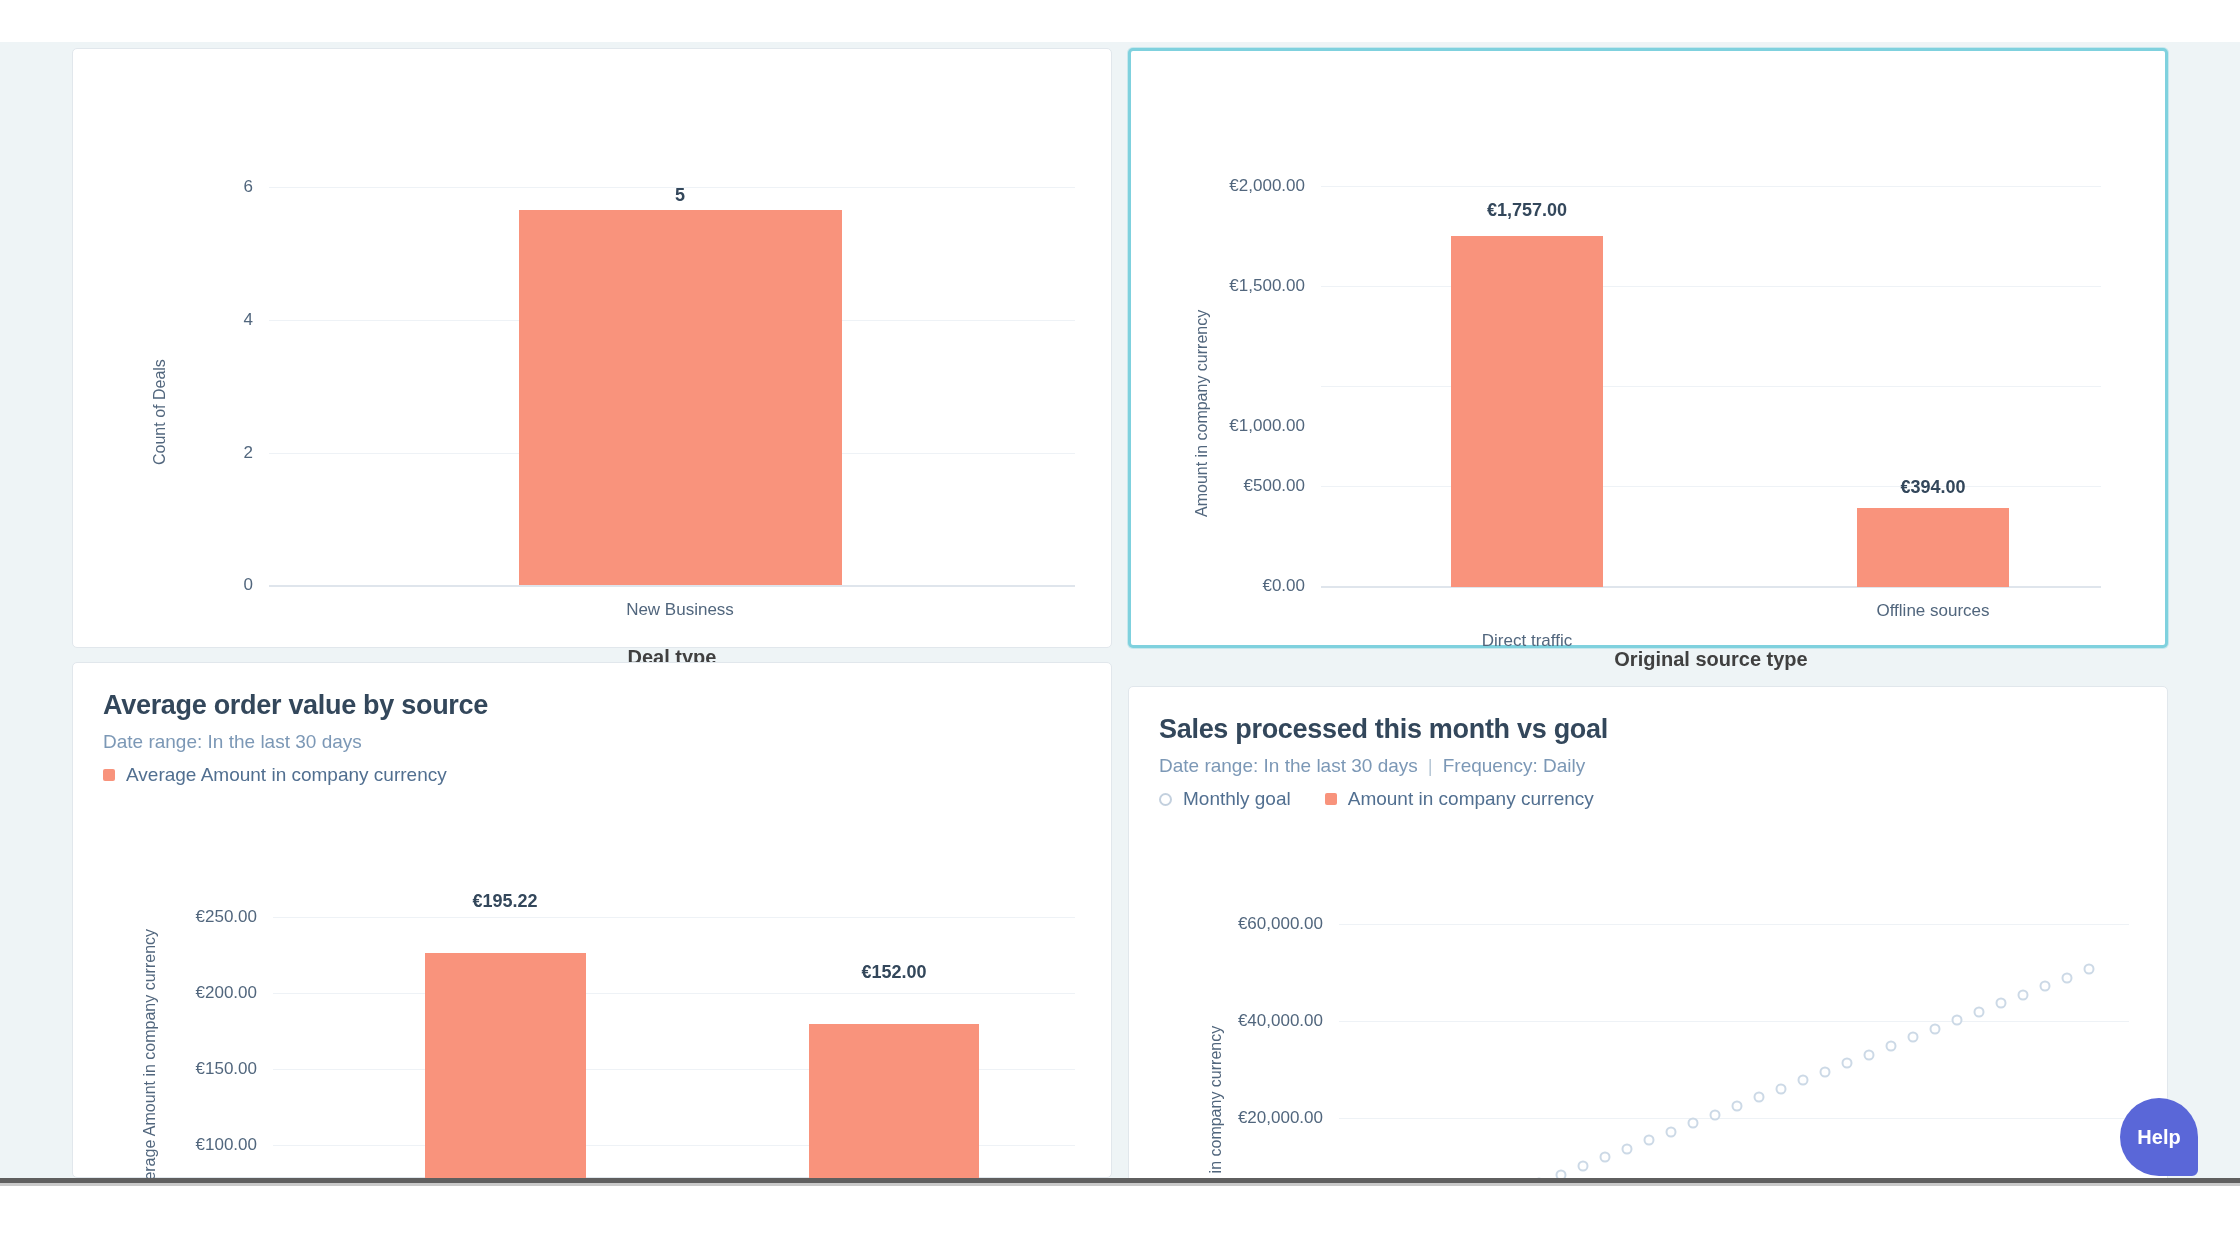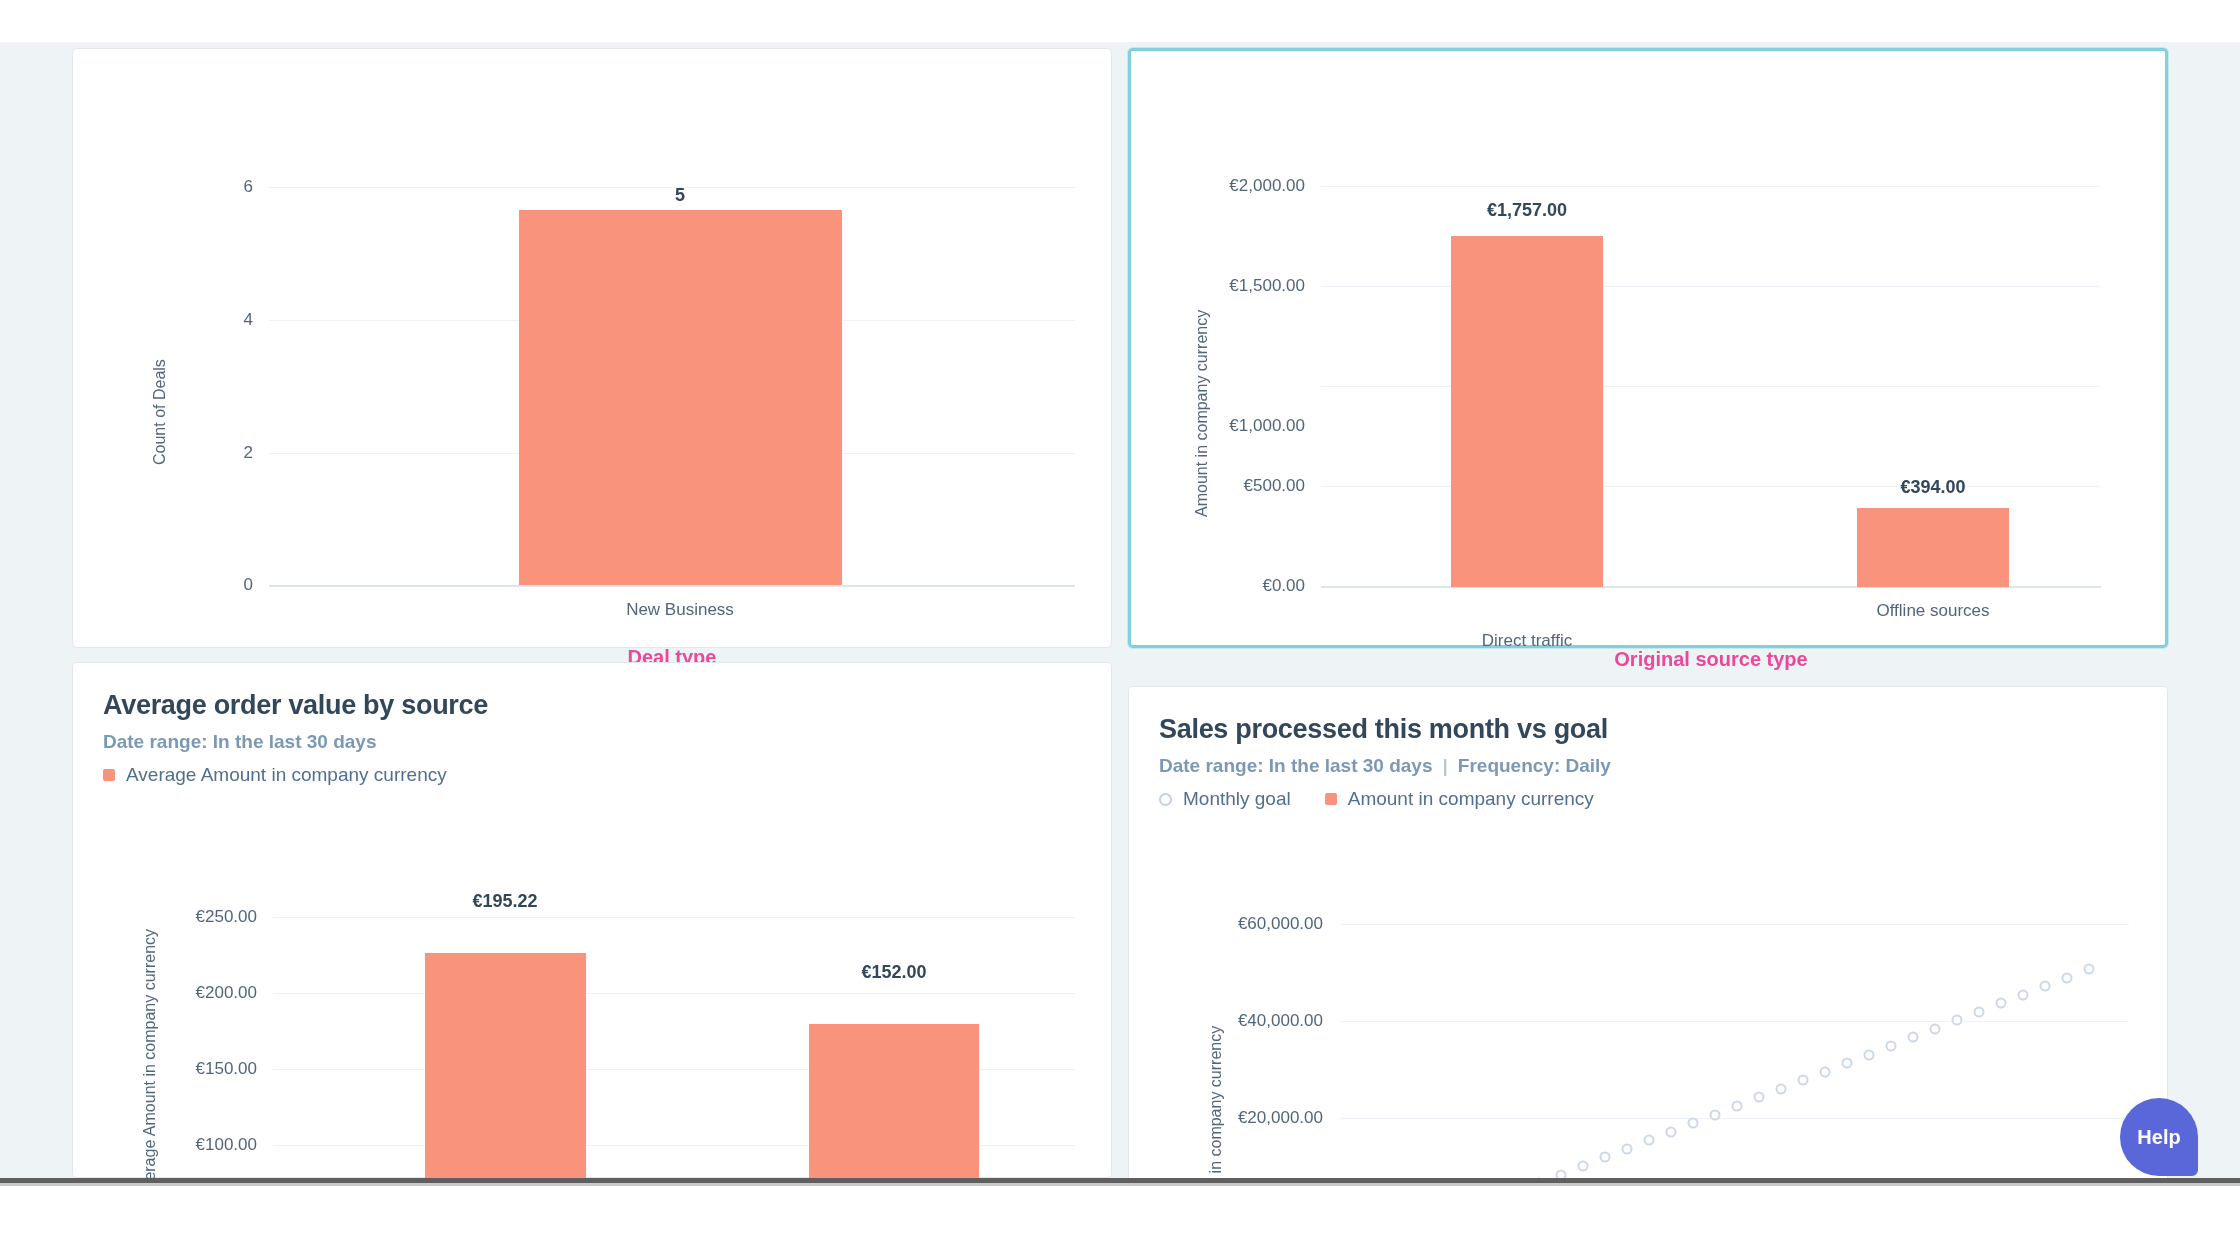--- a/index.html
+++ b/index.html
@@ -60,21 +60,21 @@
     font-size: 27px;
     font-weight: bold;
     color: #33475b;
     letter-spacing: -0.3px;
     line-height: 1.2;
   }
   .card-sub {
     margin-top: 10px;
     font-size: 19px;
     color: #7c98b6;
-    font-weight: bold;
+    font-weight: normal;
   }
   .card-sub .sep { color: #b8c8d6; padding: 0 10px; }
   .legend {
     margin-top: 11px;
     display: flex;
     align-items: center;
     gap: 34px;
     padding-left: 30px;
   }
   .legend-item { display: flex; align-items: center; gap: 11px; }
@@ -120,21 +120,21 @@
     transform-origin: 0 0;
     transform: rotate(-90deg);
     font-size: 16px;
     color: #51667d;
     white-space: nowrap;
   }
   .xlabel {
     position: absolute;
     font-size: 20px;
     font-weight: bold;
-    color: #ec4899;
+    color: #404040;
     text-align: center;
     white-space: nowrap;
   }
   .xtick {
     position: absolute;
     font-size: 17px;
     color: #51667d;
     text-align: center;
     white-space: nowrap;
     transform: translateX(-50%);

